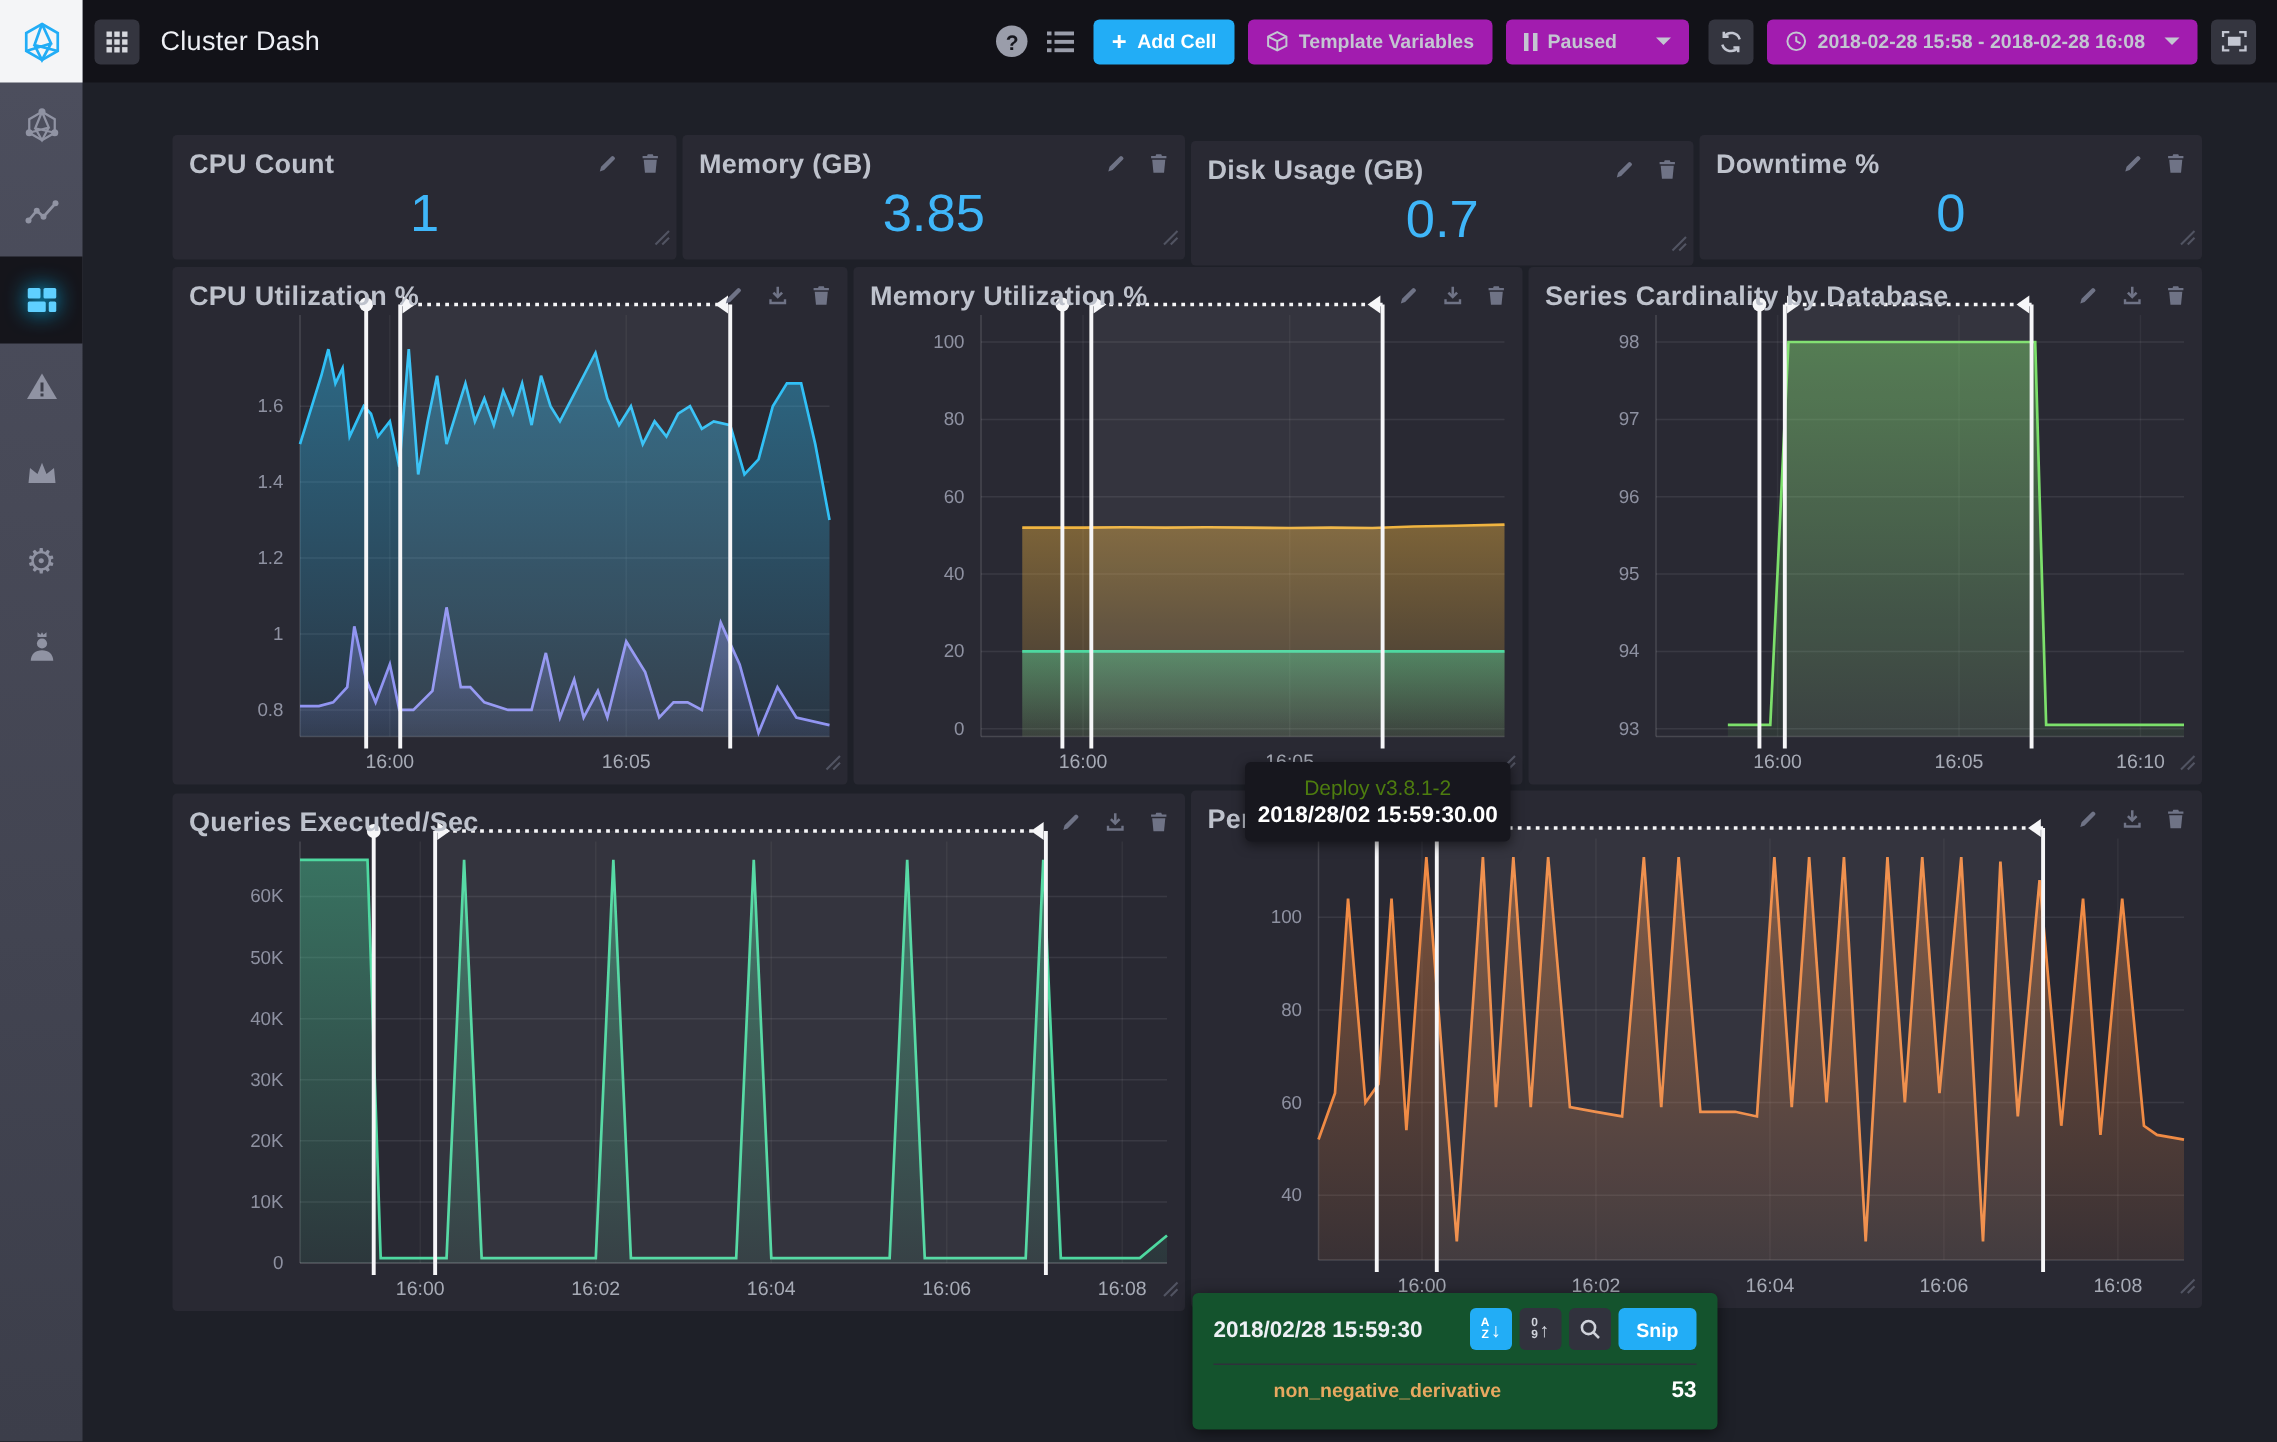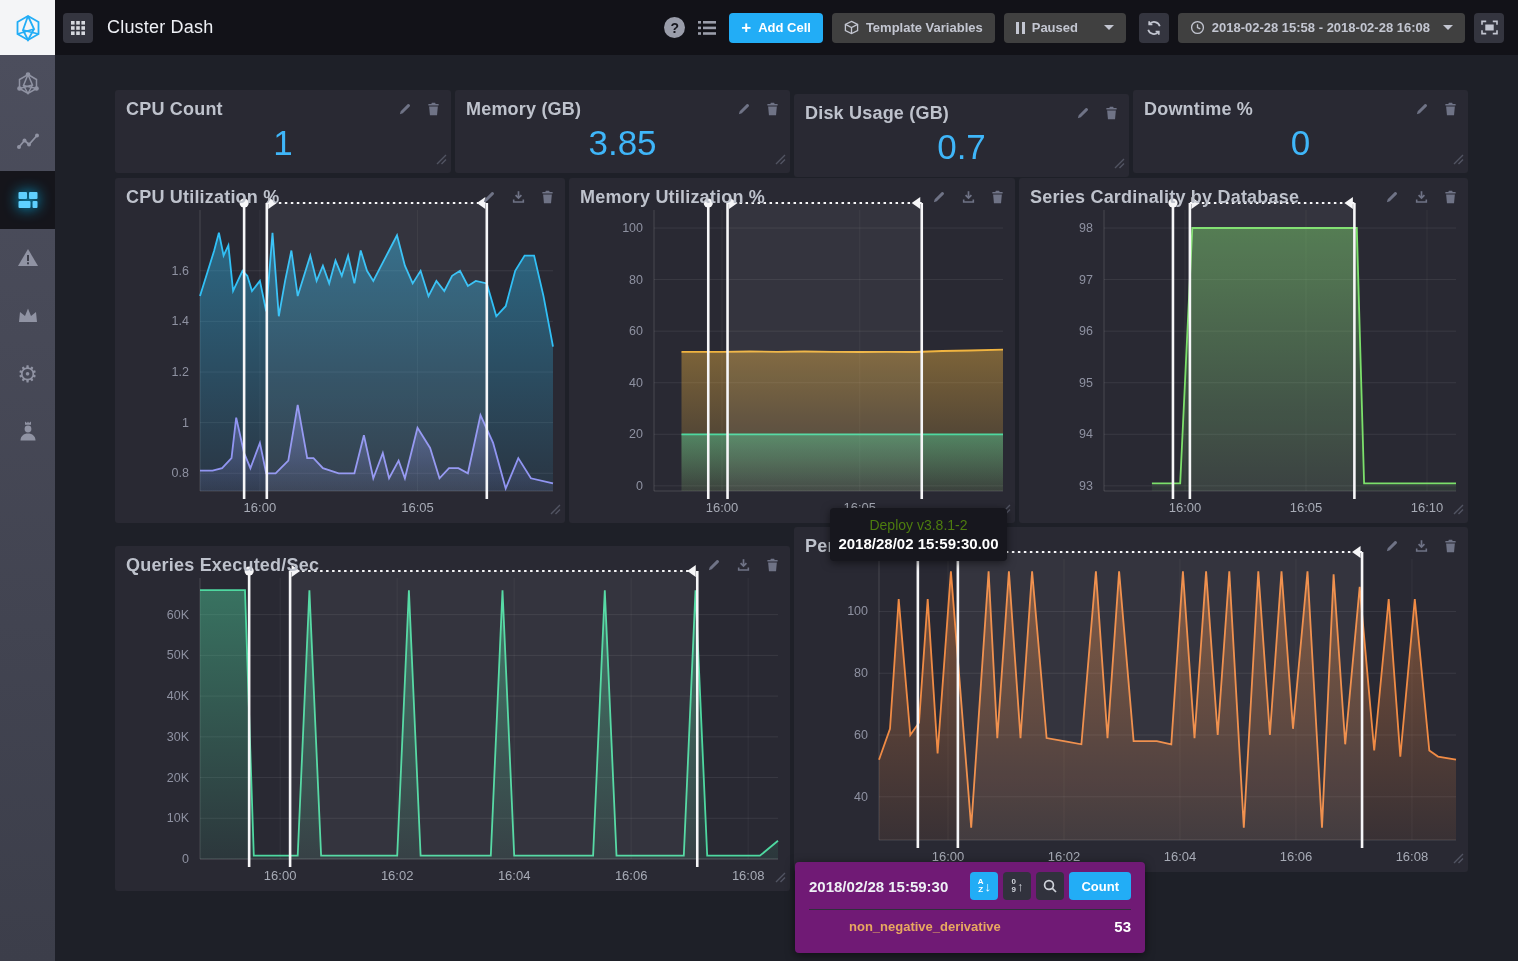--- a/index.html
+++ b/index.html
@@ -15,21 +15,21 @@
     position:absolute; left:55px; top:0; right:0; height:55px;
     background:#121218; display:flex; align-items:center; padding:0 14px 0 8px;
   }
   .nav-sq-btn {
     width:30px; height:30px; border-radius:4px; background:#34353f;
     display:flex; align-items:center; justify-content:center; cursor:pointer; flex:0 0 auto;
   }
   #nav-title { color:#eef0f5; font-size:18px; margin-left:14px; letter-spacing:.2px; }
   #nav-right { margin-left:auto; display:flex; align-items:center; gap:9px; }
   .nav-btn {
-    height:30px; border-radius:4px; background:#404040; color:#c3c6d1;
+    height:30px; border-radius:4px; background:#a21caf; color:#c3c6d1;
     font-size:13px; font-weight:bold; display:flex; align-items:center;
     padding:0 12px; gap:7px; cursor:pointer; white-space:nowrap;
   }
   .nav-btn.blue { background:#22adf6; color:#fff; }
   .help-circle {
     width:21px; height:21px; border-radius:50%; background:#9a9daa; color:#16161d;
     font-weight:bold; font-size:14px; display:flex; align-items:center; justify-content:center; cursor:pointer;
   }
   .caret-down { width:0; height:0; border-left:5px solid transparent; border-right:5px solid transparent; border-top:5px solid #c3c6d1; margin-left:6px; }
   .pause-bars { display:flex; gap:3px; }
@@ -63,21 +63,21 @@
   
   #ann-tooltip {
     position:absolute; left:830px; top:508px; width:177px; height:53px; z-index:20;
     background:#17171e; border-radius:4px; box-shadow:0 2px 8px rgba(0,0,0,.5);
     display:flex; flex-direction:column; align-items:center; justify-content:center; gap:2px;
   }
   #ann-tooltip .tt1 { color:#4d7c0f; font-size:14px; }
   #ann-tooltip .tt2 { color:#fff; font-size:15px; font-weight:bold; }
   #legend-box {
     position:absolute; left:795px; top:862px; width:350px; height:91px; z-index:20;
-    background:#701a75; border-radius:4px; box-shadow:0 2px 10px rgba(0,0,0,.55);
+    background:#14532d; border-radius:4px; box-shadow:0 2px 10px rgba(0,0,0,.55);
     padding:10px 14px 8px 14px;
     text-align:center;
   }
   #legend-head { display:flex; align-items:center; }
   #legend-time { color:#eef0f5; font-size:15px; font-weight:bold; }
   #legend-btns { margin-left:auto; display:flex; gap:5px; align-items:center; }
   .lg-btn {
     width:28px; height:28px; border-radius:4px; background:#31323d; cursor:pointer;
     display:flex; align-items:center; justify-content:center; color:#cfd2da;
   }
@@ -510,21 +510,21 @@
         <line x1="335.3917525773196" y1="25" x2="335.3917525773196" y2="321" stroke="#f6f6f8" stroke-width="2.6"></line>
         <polygon points="172.38316151202753,19 180.88316151202753,25 172.38316151202753,31" fill="#f6f6f8"></polygon>
         <polygon points="333.8917525773196,19 325.3917525773196,25 333.8917525773196,31" fill="#f6f6f8"></polygon>
         <line x1="153.94845360824743" y1="25" x2="153.94845360824743" y2="321" stroke="#f6f6f8" stroke-width="2.6"></line>
         <circle cx="153.94845360824743" cy="25" r="4.6" fill="#f6f6f8"></circle>
       </svg>
       <div class="resize-handle"><svg width="13" height="13" viewBox="0 0 13 13">
           <path d="M2 11 L11 2 M6.5 11 L11 6.5" stroke="#5c5f6e" stroke-width="1.4" fill="none"></path>
         </svg></div>
     </div>
-    <div class="panel" style="left: 115px; top: 546px; width: 675px; height: 345px;">
+    <div class="panel" style="left: 115px; top: 529px; width: 675px; height: 345px;">
       <div class="panel-header">
         <span class="panel-title">Queries Executed/Sec</span>
         <div class="panel-icons">
           <span>
             <svg width="14" height="14" viewBox="0 0 15 15">
               <path d="M2 13.2 L2.9 9.9 L10.3 2.5 a1.15 1.15 0 0 1 1.63 0 l0.57 0.57 a1.15 1.15 0 0 1 0 1.63 L5.1 12.1 L2 13.2z" fill="currentColor"></path>
             </svg>
           </span>
           <span>
             <svg width="15" height="15" viewBox="0 0 16 16">
@@ -683,21 +683,21 @@
             </span>
             <span class="arr">↑</span>
           </span>
       </div>
       <div class="lg-btn">
         <svg width="14" height="14" viewBox="0 0 14 14" fill="none" stroke="#cfd2da" stroke-width="1.7">
           <circle cx="6" cy="6" r="4.4"></circle>
             <path d="M9.4 9.4 L13 13"></path>
         </svg>
       </div>
-      <div class="lg-btn blue lg-snip">Count</div>
+      <div class="lg-btn blue lg-snip">Snip</div>
     </div>
   </div>
   <div id="legend-div"></div>
   <div id="legend-row">
     <span id="legend-name" style="color: rgb(232, 168, 96);">non_negative_derivative</span>
     <span id="legend-val">53</span>
   </div>
 </div>
 
 </body></html>

